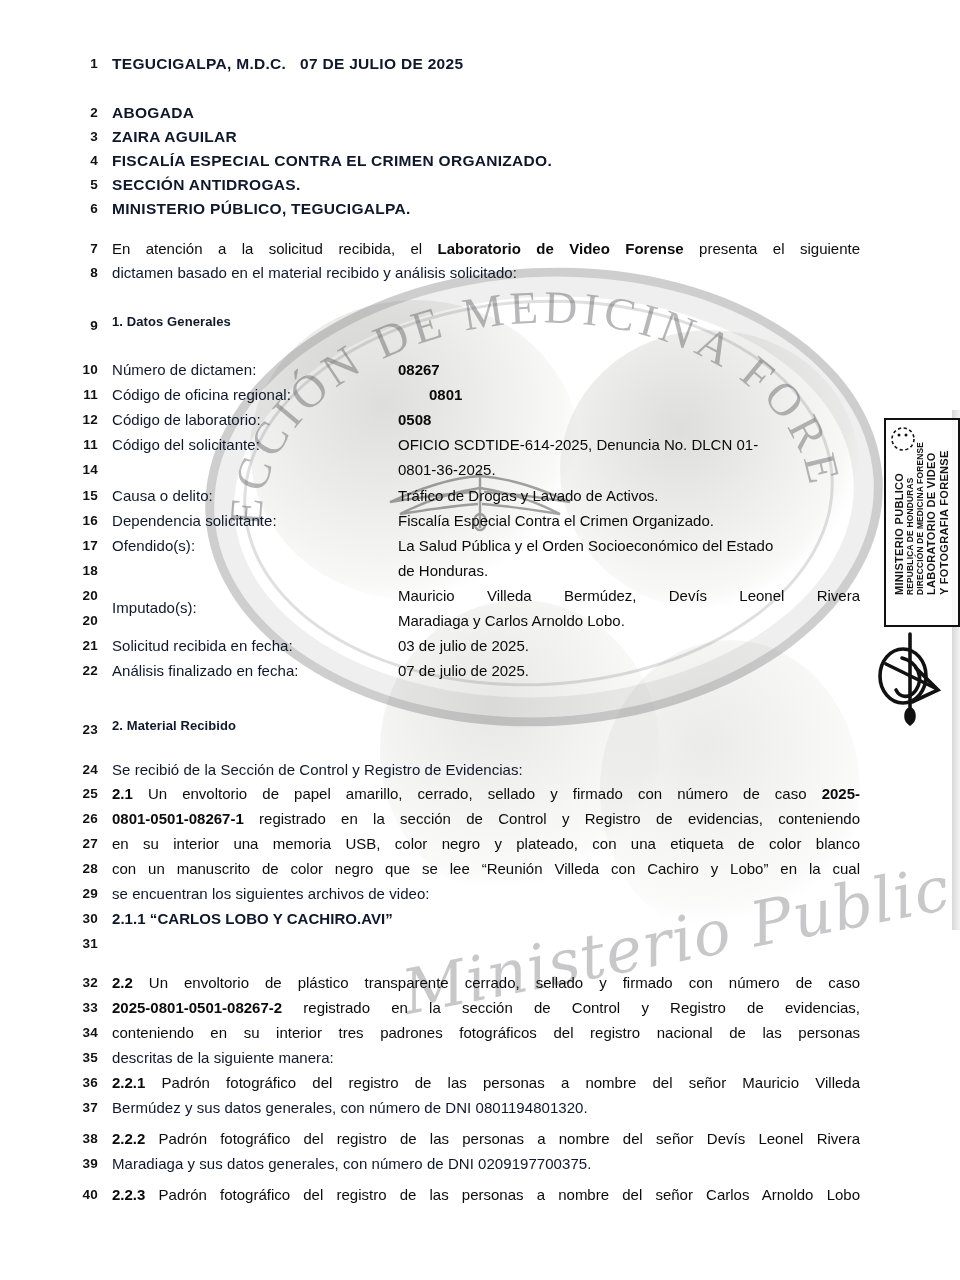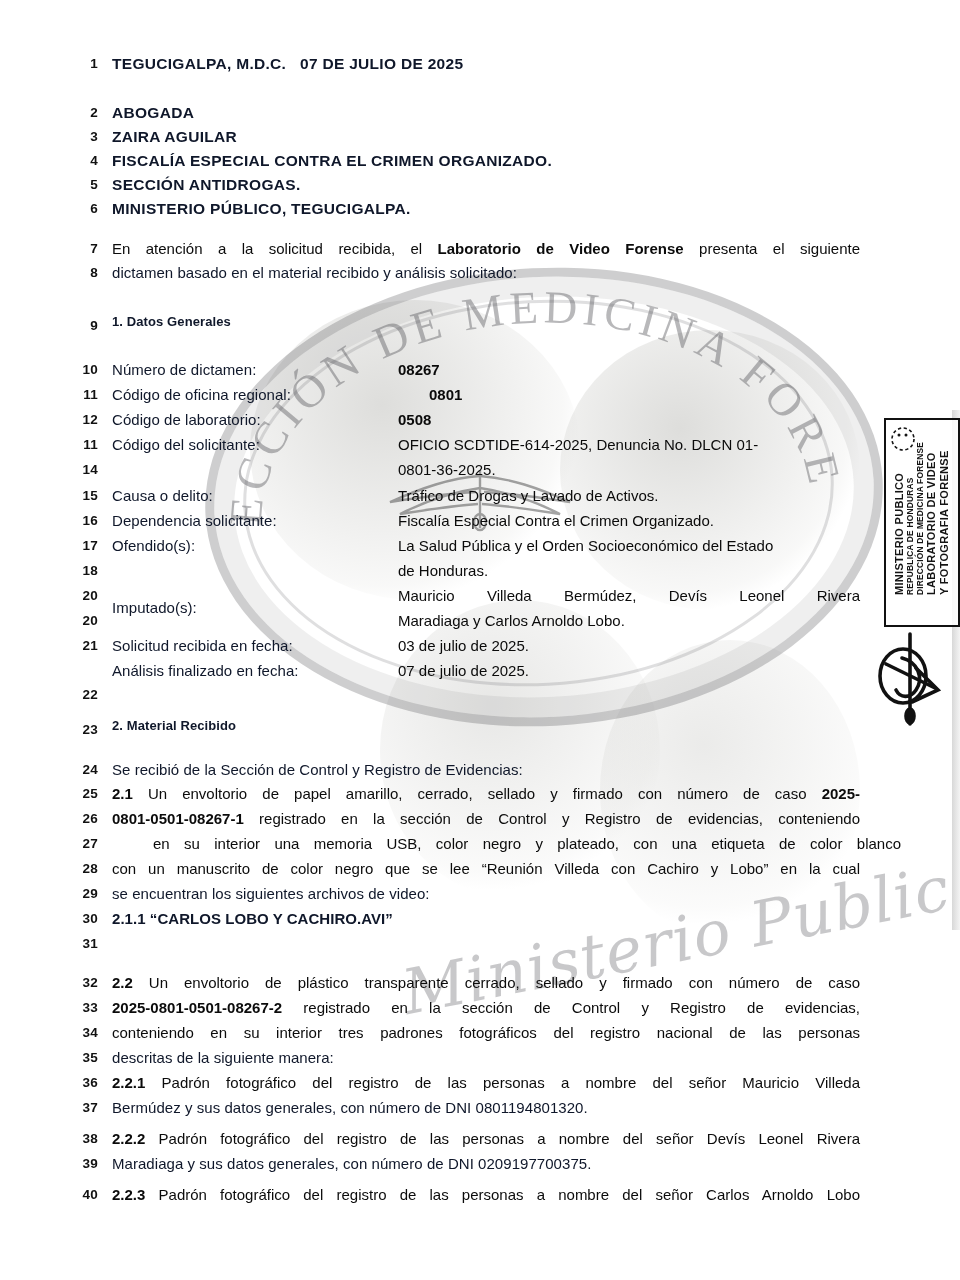--- a/index.html
+++ b/index.html
@@ -266,38 +266,38 @@
     <div class="tx" style="top:599px;">Imputado(s):</div>
     <div class="valjust" style="top:587px;">Mauricio Villeda Bermúdez, Devís Leonel Rivera</div>
 
     <div class="ln" style="top:613px;">20</div>
     <div class="val" style="top:612px;">Maradiaga y Carlos Arnoldo Lobo.</div>
 
     <div class="ln" style="top:638px;">21</div>
     <div class="tx" style="top:637px;">Solicitud recibida en fecha:</div>
     <div class="val" style="top:637px;">03 de julio de 2025.</div>
 
-    <div class="ln" style="top:663px;margin-top:24px;">22</div>
+    <div class="ln" style="top:663px;">22</div>
     <div class="tx" style="top:662px;">Análisis finalizado en fecha:</div>
     <div class="val" style="top:662px;">07 de julio de 2025.</div>
 
     <div class="ln" style="top:722px;">23</div>
     <div class="tx h" style="top:718px;">2. Material Recibido</div>
 
     <div class="ln" style="top:762px;">24</div>
     <div class="tx" style="top:761px;">Se recibió de la Sección de Control y Registro de Evidencias:</div>
 
     <div class="ln" style="top:786px;">25</div>
     <div class="just" style="top:785px;"><span style="font-weight:bold">2.1</span><span> Un envoltorio de papel amarillo, cerrado, sellado y firmado con número de caso </span><span style="font-weight:bold">2025-</span></div>
 
     <div class="ln" style="top:811px;">26</div>
     <div class="just" style="top:810px;"><span style="font-weight:bold">0801-0501-08267-1</span><span> registrado en la sección de Control y Registro de evidencias, conteniendo</span></div>
 
     <div class="ln" style="top:836px;">27</div>
-    <div class="just" style="top:835px;margin-left:41px;">en su interior una memoria USB, color negro y plateado, con una etiqueta de color blanco</div>
+    <div class="just" style="top:835px;">en su interior una memoria USB, color negro y plateado, con una etiqueta de color blanco</div>
 
     <div class="ln" style="top:861px;">28</div>
     <div class="just" style="top:860px;">con un manuscrito de color negro que se lee “Reunión Villeda con Cachiro y Lobo” en la cual</div>
 
     <div class="ln" style="top:886px;">29</div>
     <div class="tx" style="top:885px;">se encuentran los siguientes archivos de video:</div>
 
     <div class="ln" style="top:911px;">30</div>
     <div class="tx b" style="top:910px;">2.1.1 “CARLOS LOBO Y CACHIRO.AVI”</div>
 

